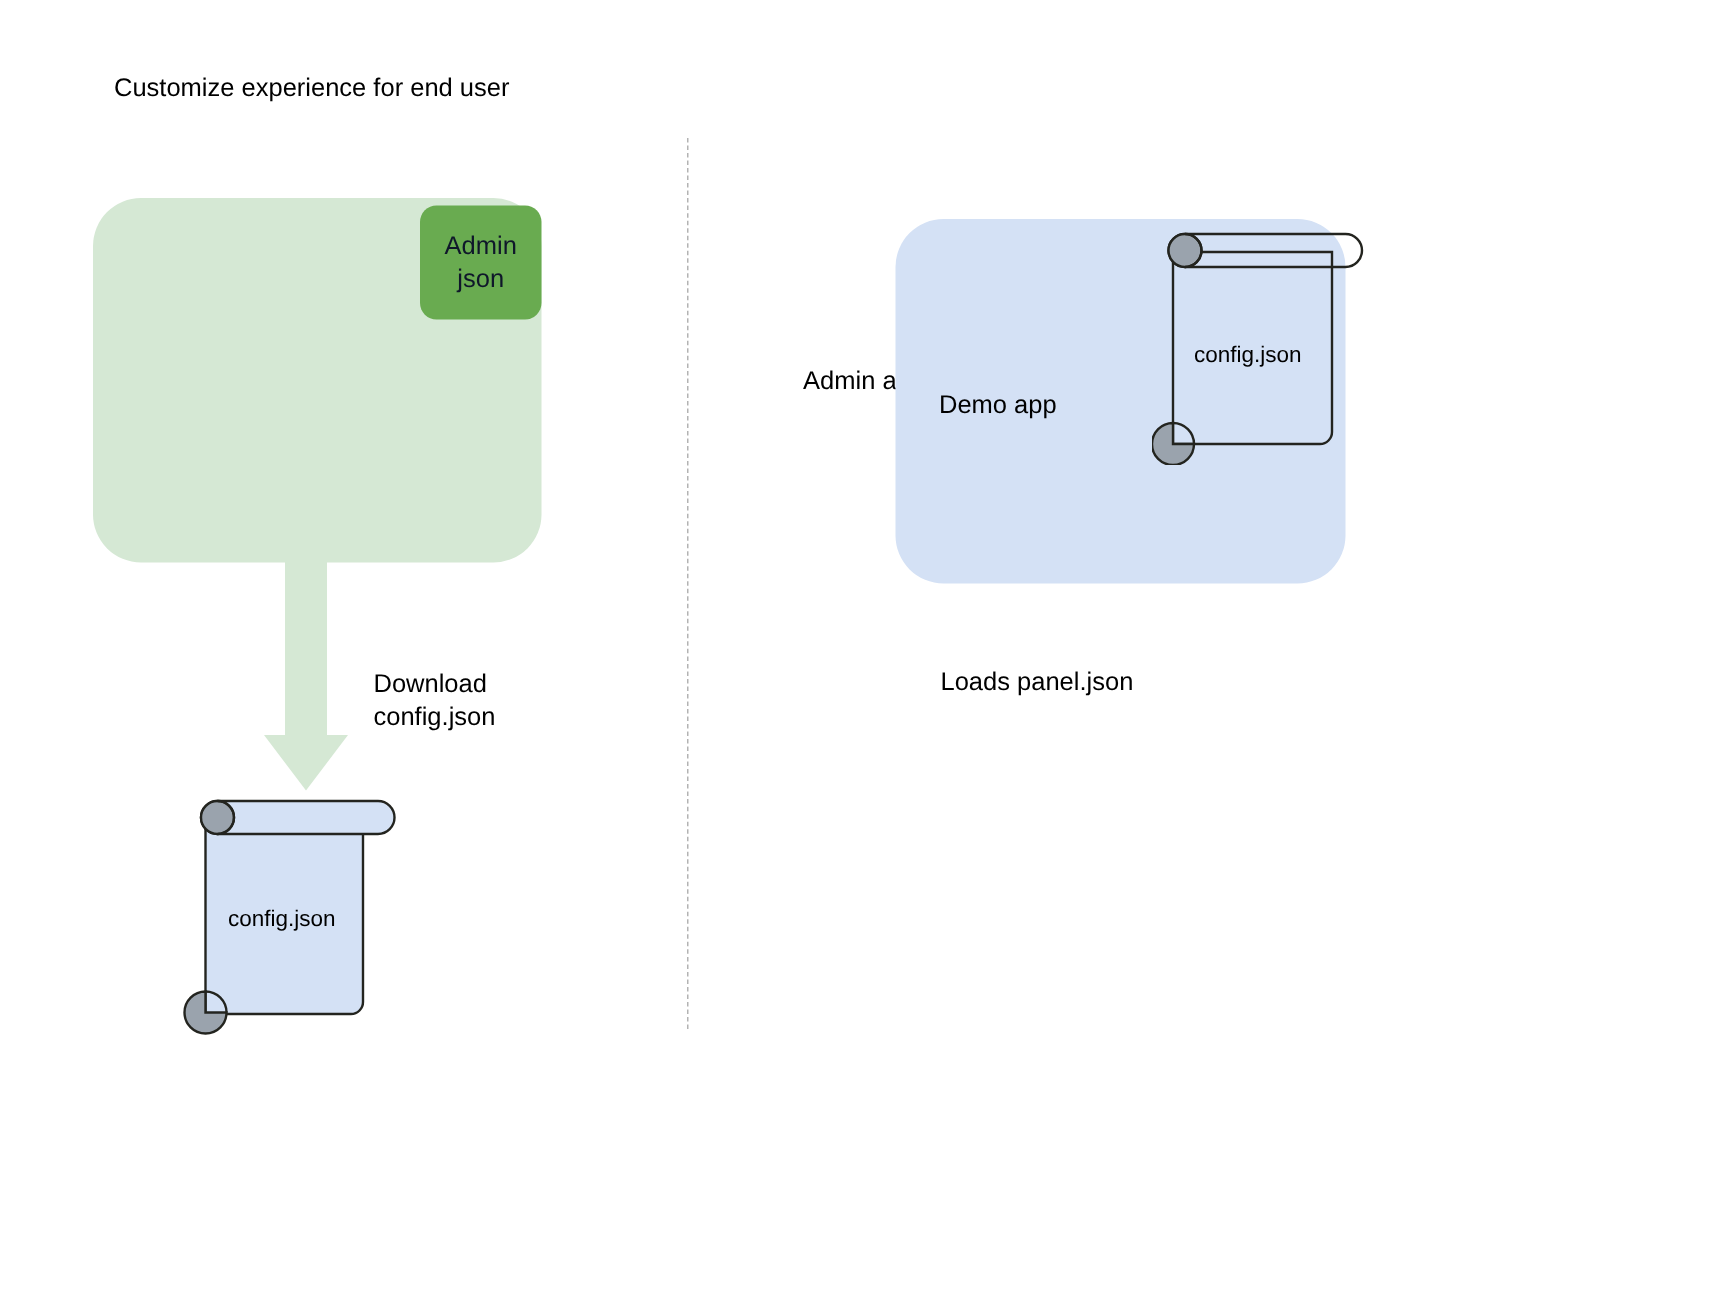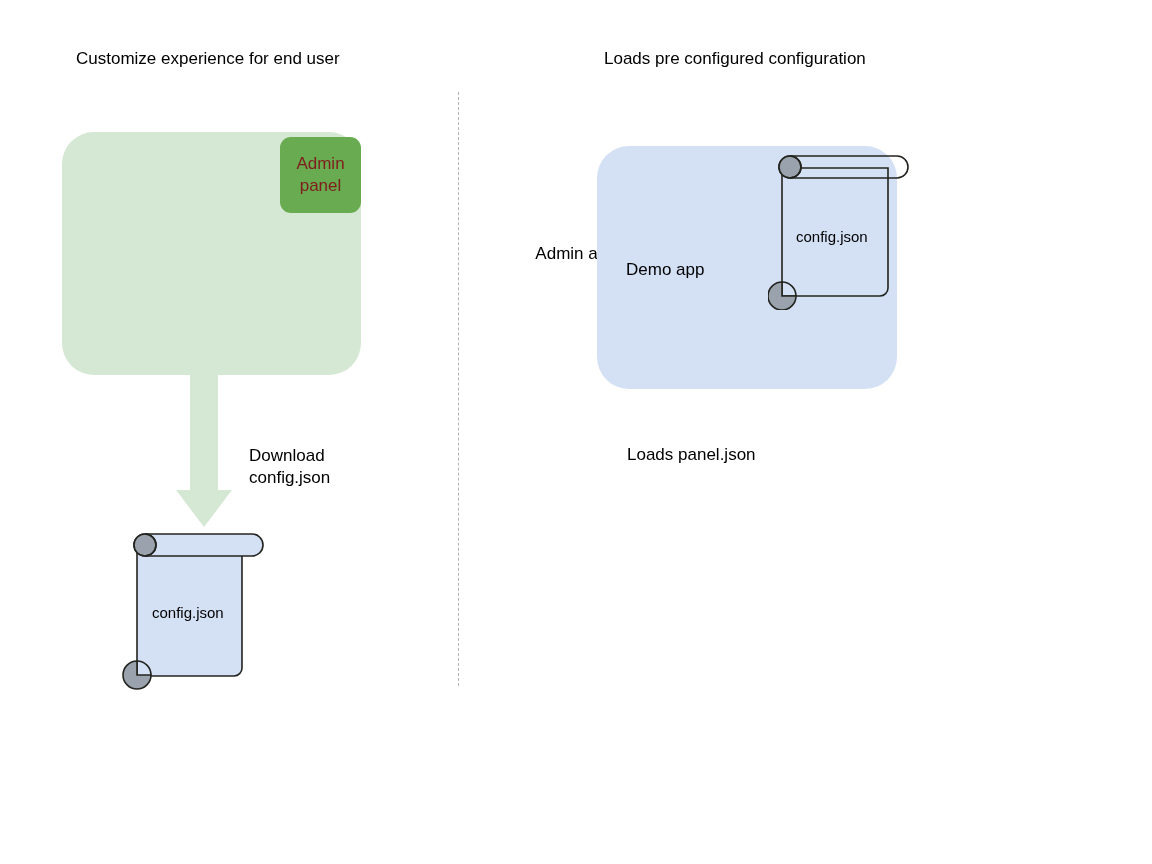--- a/index.html
+++ b/index.html
@@ -95,21 +95,21 @@
     background: #69ab50;
     border-radius: 11px;
     display: flex;
     align-items: center;
     justify-content: center;
     text-align: center;
   }
   #admin-panel-label {
     font-size: 17px;
     line-height: 22px;
-    color: #7f1d1d;
+    color: #0f172a;
   }
 
   
   #download-arrow {
     position: absolute;
     left: 170px;
     top: 372px;
     width: 72px;
     height: 158px;
   }
@@ -159,32 +159,31 @@
     white-space: nowrap;
   }
 </style>
 </head>
 <body>
 
 <div class="canvas">
 
   <div class="section-title" id="title-left">Customize experience for end user</div>
 
-  <div class="section-title" id="title-right">Loads pre configured configuration</div>
 
   <div class="divider"></div>
 
   <div class="app-box" id="admin-app"></div>
 
   <div class="app-label" id="admin-app-label">Admin app</div>
 
   <div id="admin-panel">
     <div id="admin-panel-label">
       <span>Admin</span><br>
-      <span>panel</span>
+      <span>json</span>
     </div>
   </div>
 
   <svg id="download-arrow" viewBox="0 0 72 158">
     <path d="M20 0 H48 V118 H62 L34 155 L6 118 H20 Z" fill="#d5e8d4"></path>
   </svg>
 
   <div id="arrow-caption">
     <span>Download</span><br>
     <span>config.json</span>

